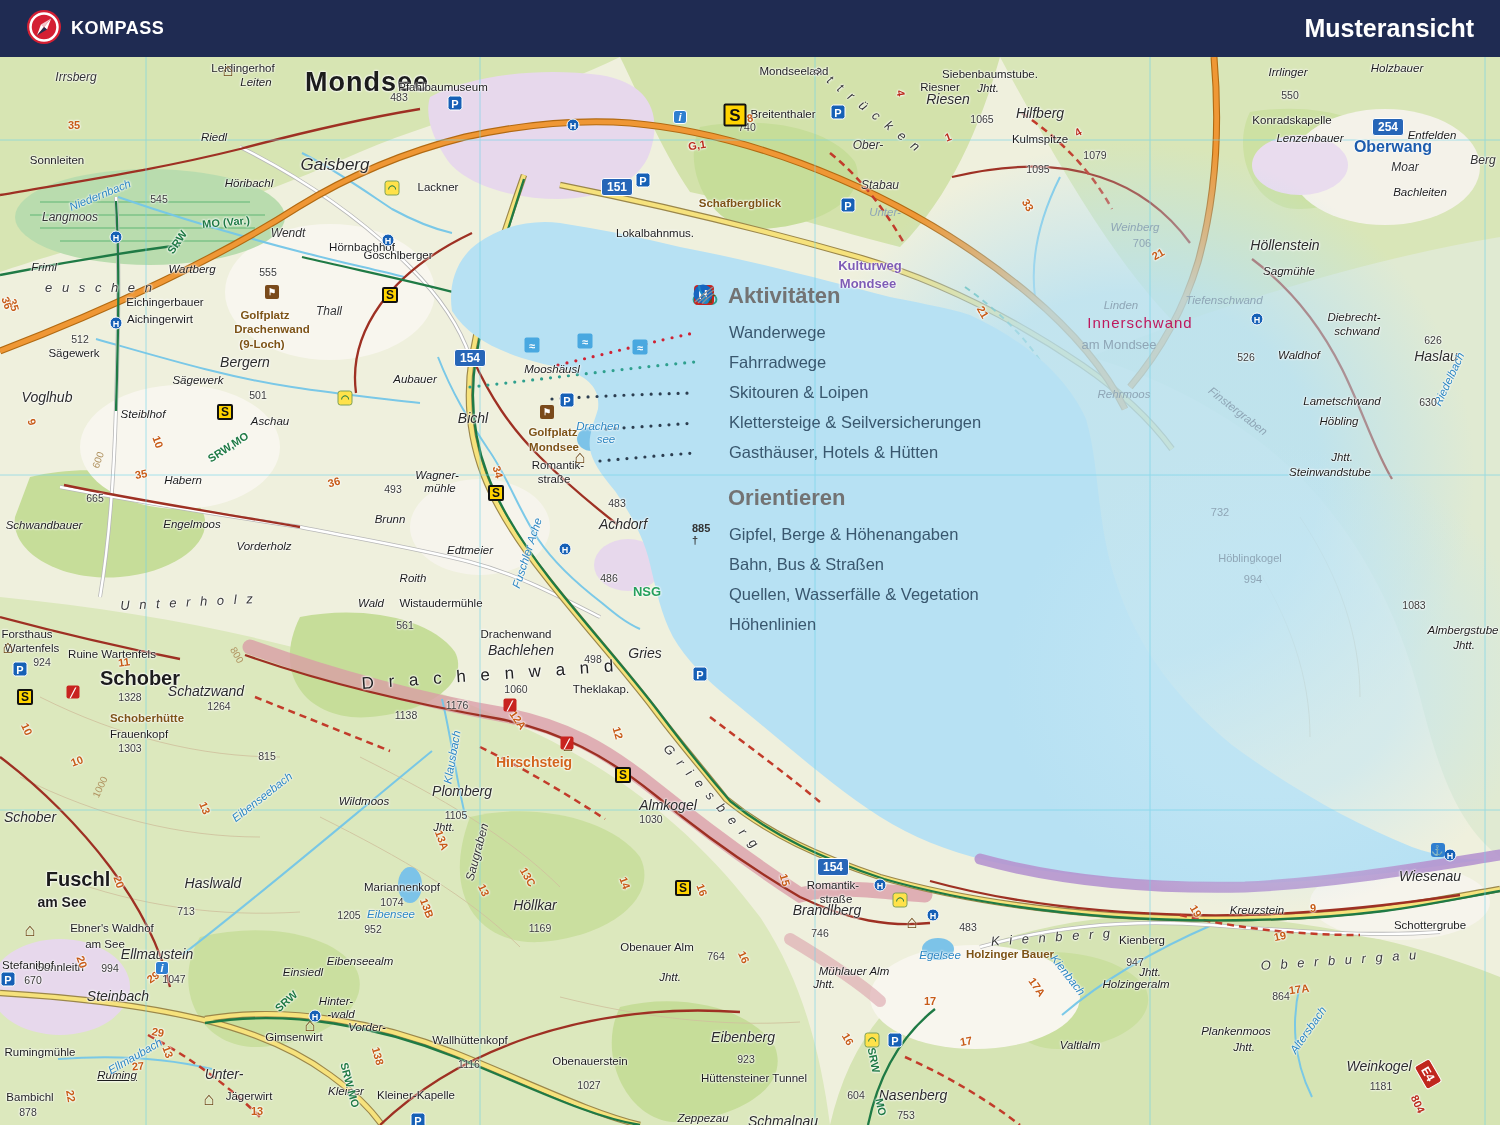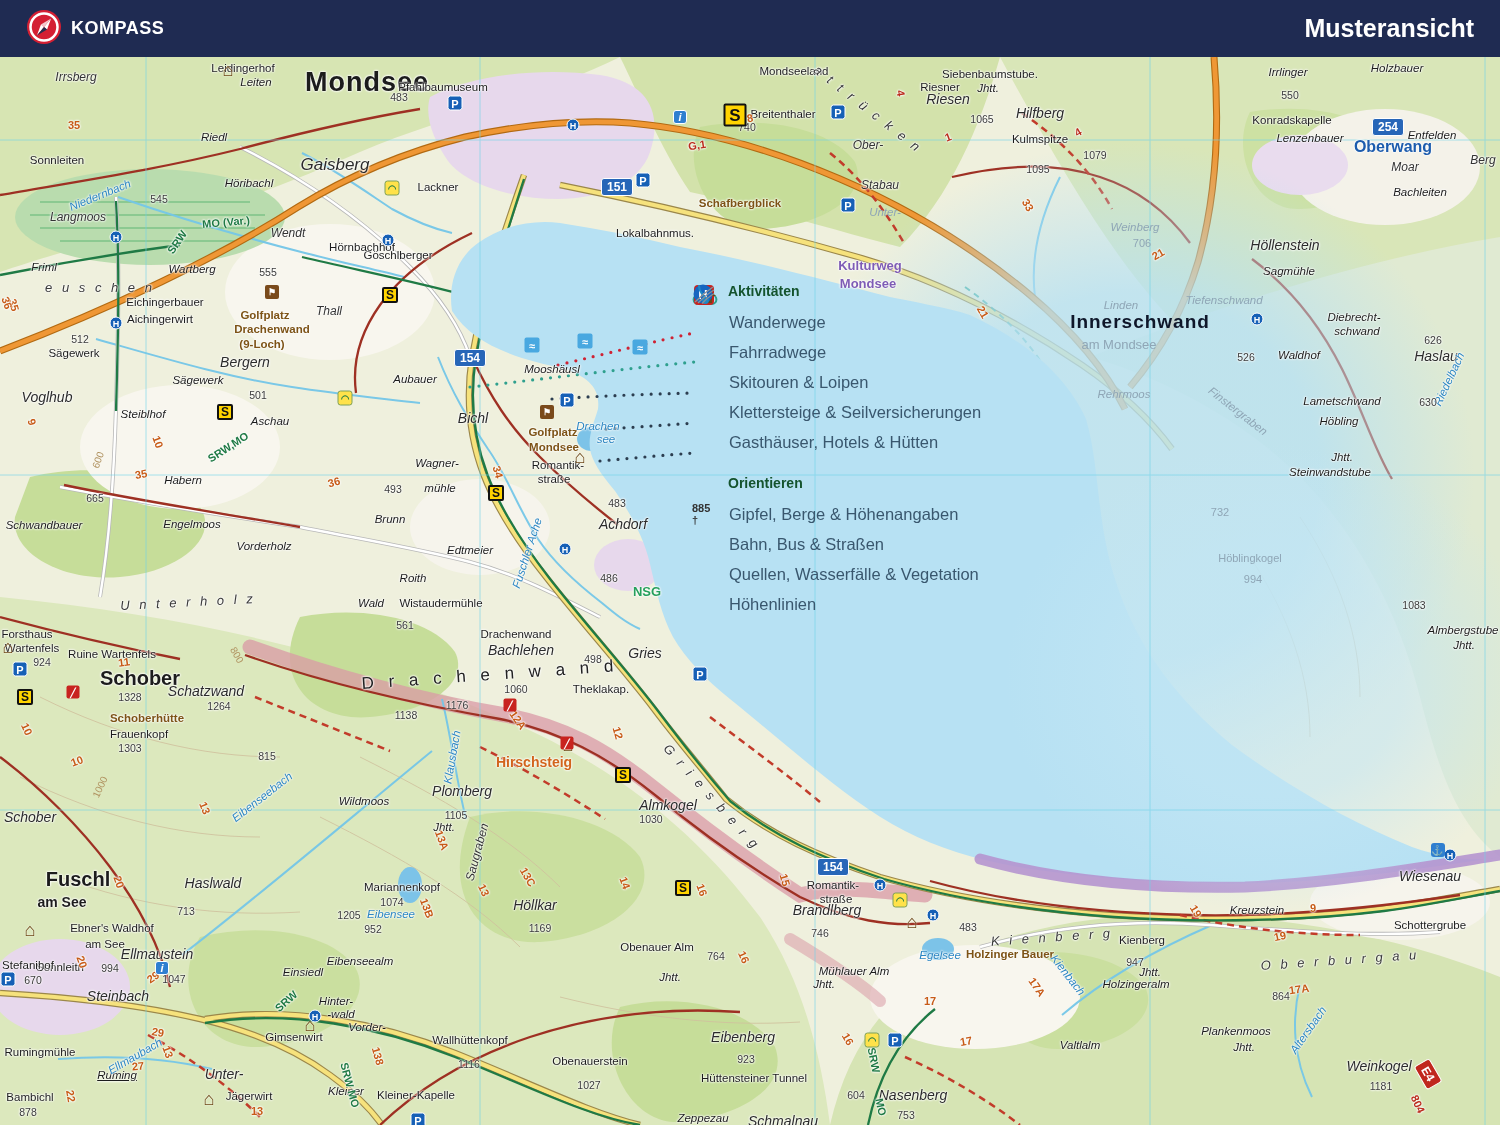--- a/index.html
+++ b/index.html
@@ -33,42 +33,42 @@
   .purple-bold{font-size:13px;font-weight:bold;color:#7e5cb5;}
   .nsg{font-size:13px;font-weight:bold;color:#27a05c;}
   .green-route{font-size:11px;font-weight:bold;color:#1f7a45;}
   .rnum{font-size:11px;font-weight:bold;color:#c75b17;}
   .rnum-red{font-size:11px;font-weight:bold;color:#bb2d1d;}
   .cnum{font-size:10px;color:#b09260;text-shadow:none;}
   .range{font-size:17px;letter-spacing:5px;color:#222;}
   .range-sm{font-size:13px;letter-spacing:3px;font-style:italic;color:#3a3a3a;}
   .faded{font-size:11px;color:#8fa6b6;text-shadow:none;}
   .faded-it{font-size:11.5px;font-style:italic;color:#8fa6b6;text-shadow:none;}
-  .faded-lg{font-size:19px;font-weight:bold;color:#0f172a;letter-spacing:1px;text-shadow:none;}
+  .faded-lg{font-size:15px;font-weight:normal;color:#be185d;letter-spacing:1px;text-shadow:none;}
   .faded-md{font-size:13px;color:#8fa6b6;text-shadow:none;}
   
   .mk{position:absolute;transform:translate(-50%,-50%);display:flex;align-items:center;
     justify-content:center;font-weight:bold;pointer-events:none;box-sizing:border-box;}
   .mk-P{width:15px;height:15px;background:#1660b6;color:#fff;border-radius:3px;font-size:11px;border:1px solid #fff;}
   .mk-S{width:16px;height:16px;background:#ffd400;color:#111;border:2px solid #111;border-radius:2px;font-size:12px;}
   .mk-S.lg{width:23px;height:23px;font-size:17px;}
   .mk-H{width:13px;height:13px;background:#1660b6;color:#fff;border-radius:50%;font-size:9px;border:1px solid #fff;}
   .mk-i{width:14px;height:14px;background:#2f7fd0;color:#fff;border-radius:3px;font-size:11px;font-style:italic;border:1px solid #fff;}
   .mk-hut{color:#6d4616;font-size:18px;text-shadow:0 0 2px #fff;}
   .mk-golf{width:14px;height:14px;background:#7a4a1b;color:#fff;border-radius:2px;font-size:9px;}
   .mk-view{width:15px;height:15px;background:#ffe24a;border:1px solid #7da05a;color:#1f7a45;border-radius:3px;font-size:10px;}
   .mk-anchor{width:14px;height:14px;background:#2f7fd0;color:#fff;border-radius:3px;font-size:10px;}
   .mk-wa{width:15px;height:15px;background:#49a8e0;color:#fff;border-radius:2px;font-size:11px;}
   .mk-kst{width:13px;height:13px;background:#c8231f;color:#fff;border-radius:2px;font-size:9px;}
   .shield{position:absolute;transform:translate(-50%,-50%);background:#2766b8;color:#fff;
     font-weight:bold;font-size:12px;padding:1px 5px;border-radius:3px;border:1px solid #fff;pointer-events:none;}
   .shield.red{background:#c0271d;}
   
   #legend{position:absolute;left:692px;top:226px;width:340px;pointer-events:none;}
-  .lg-title{font-weight:bold;font-size:14px;color:#14532d;margin:0 0 8px 36px;}
+  .lg-title{font-weight:bold;font-size:22px;color:#737373;margin:0 0 8px 36px;}
   .lg-title.second{margin-top:18px;}
   .lg-row{display:flex;align-items:center;gap:10px;height:30px;}
   .lg-ico{width:27px;display:flex;justify-content:center;align-items:center;}
   .lg-label{font-size:16.5px;color:#39576e;}
   .g885{font-size:11px;font-weight:bold;color:#333;}
 </style>
 </head>
 <body>
 
 <div id="app">
@@ -294,21 +294,21 @@
         <div class="ml vil" style="left: 362px; top: 190px;">Hörnbachhof</div>
         <div class="ml ter-lg" style="left: 335px; top: 108px;">Gaisberg</div>
         <div class="ml ter-sm" style="left: 288px; top: 176px;">Wendt</div>
         <div class="ml vil-it" style="left: 192px; top: 212px;">Wartberg</div>
         <div class="ml elev" style="left: 268px; top: 215px;">555</div>
         <div class="ml vil" style="left: 57px; top: 103px;">Sonnleiten</div>
         <div class="ml ter-sm" style="left: 76px; top: 20px;">Irrsberg</div>
         <div class="ml vil" style="left: 243px; top: 11px;">Leidingerhof</div>
         <div class="ml vil-it" style="left: 256px; top: 25px;">Leiten</div>
         <div class="ml vil-it" style="left: 214px; top: 80px;">Riedl</div>
-        <div class="ml ter-sm" style="left: 72px; top: 160px; padding-left: 12px;">Langmoos</div>
+        <div class="ml ter-sm" style="left: 64px; top: 160px; padding-left: 12px;">Langmoos</div>
         <div class="ml vil-it" style="left: 44px; top: 210px;">Friml</div>
         <div class="ml elev" style="left: 159px; top: 142px;">545</div>
         <div class="ml water" style="left: 100px; top: 138px; transform: translate(-50%, -50%) rotate(-22deg);">Niedernbach</div>
         <div class="ml vil-it" style="left: 249px; top: 126px;">Höribachl</div>
         <div class="ml range-sm" style="left: 100px; top: 230px;">e u s c h e n</div>
         <div class="ml vil" style="left: 165px; top: 245px;">Eichingerbauer</div>
         <div class="ml vil" style="left: 160px; top: 262px;">Aichingerwirt</div>
         <div class="ml elev" style="left: 80px; top: 282px;">512</div>
         <div class="ml vil" style="left: 74px; top: 296px;">Sägewerk</div>
         <div class="ml brown" style="left: 265px; top: 258px;">Golfplatz</div>
@@ -320,21 +320,21 @@
         <div class="ml elev" style="left: 258px; top: 338px;">501</div>
         <div class="ml ter-md" style="left: 47px; top: 340px;">Voglhub</div>
         <div class="ml vil-it" style="left: 143px; top: 357px;">Steiblhof</div>
         <div class="ml vil-it" style="left: 270px; top: 364px;">Aschau</div>
         <div class="ml vil-it" style="left: 183px; top: 423px;">Habern</div>
         <div class="ml elev" style="left: 95px; top: 441px;">665</div>
         <div class="ml vil-it" style="left: 192px; top: 467px;">Engelmoos</div>
         <div class="ml vil-it" style="left: 44px; top: 468px;">Schwandbauer</div>
         <div class="ml vil-it" style="left: 264px; top: 489px;">Vorderholz</div>
         <div class="ml vil-it" style="left: 390px; top: 462px;">Brunn</div>
-        <div class="ml vil-it" style="left: 437px; top: 406px; text-align: right;">Wagner-</div>
+        <div class="ml vil-it" style="left: 437px; top: 418px; text-align: right;">Wagner-</div>
         <div class="ml vil-it" style="left: 440px; top: 431px;">mühle</div>
         <div class="ml elev" style="left: 393px; top: 432px;">493</div>
         <div class="ml ter-md" style="left: 473px; top: 361px;">Bichl</div>
         <div class="ml vil-it" style="left: 415px; top: 322px;">Aubauer</div>
         <div class="ml vil-it" style="left: 552px; top: 312px;">Mooshäusl</div>
         <div class="ml brown" style="left: 553px; top: 375px;">Golfplatz</div>
         <div class="ml brown" style="left: 554px; top: 390px;">Mondsee</div>
         <div class="ml water" style="left: 598px; top: 369px;">Drachen</div>
         <div class="ml water" style="left: 606px; top: 382px;">see</div>
         <div class="ml vil" style="left: 558px; top: 408px;">Romantik-</div>

